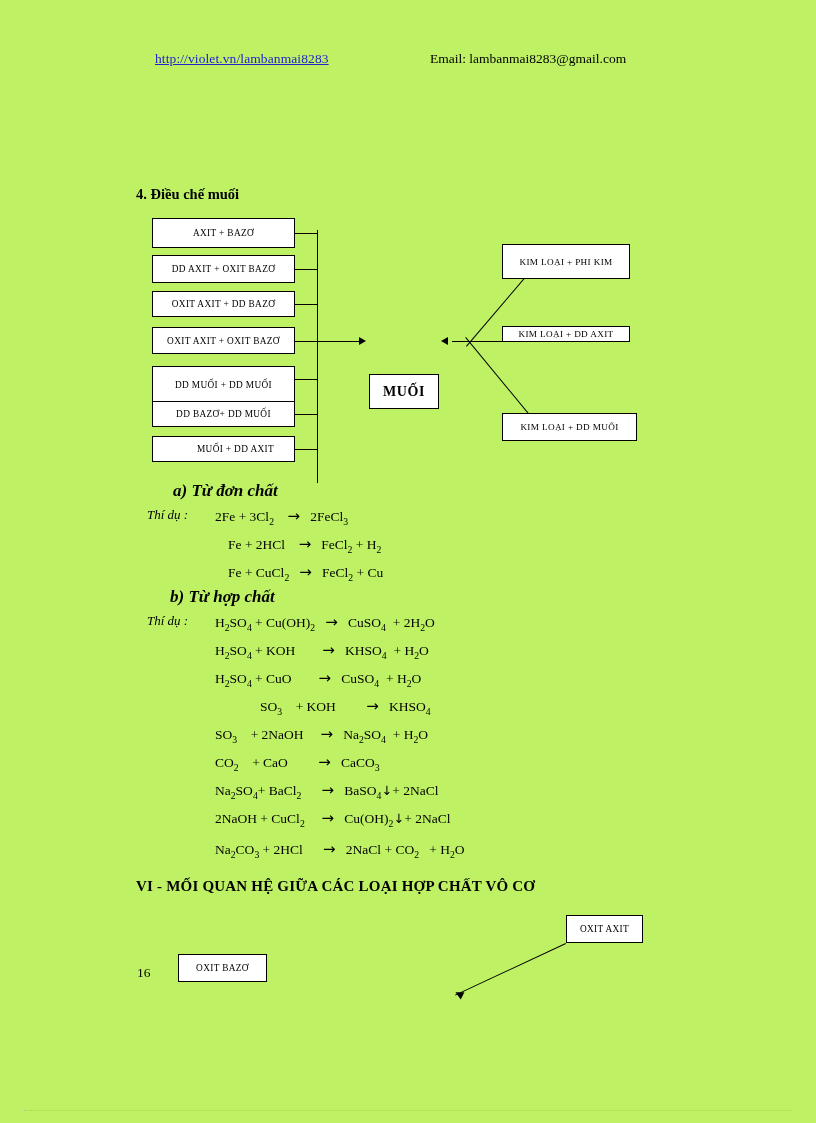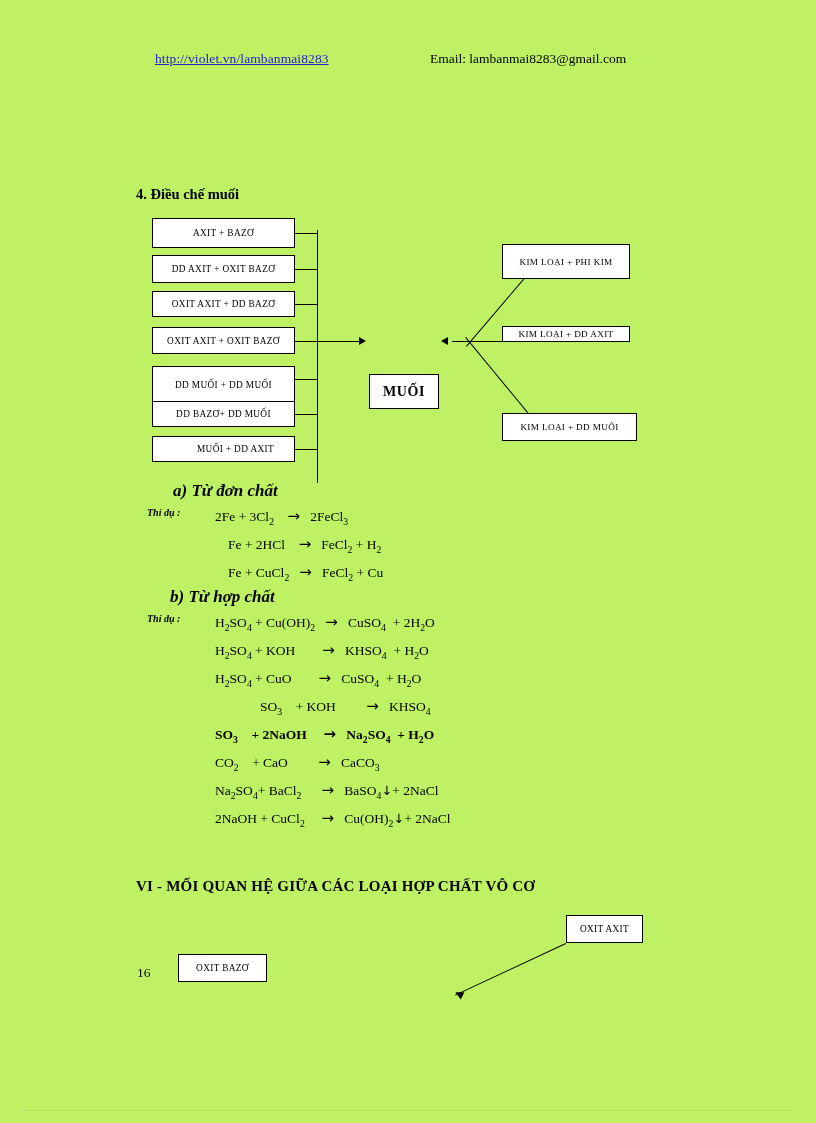--- a/index.html
+++ b/index.html
@@ -117,22 +117,22 @@
   .sub-label {
     position: absolute;
     font-style: italic;
     font-weight: bold;
     font-size: 17px;
     white-space: nowrap;
   }
   .eq-lead {
     position: absolute;
     font-style: italic;
-    font-weight: bold;
-    font-size: 10px;
+    font-weight: normal;
+    font-size: 13px;
     white-space: nowrap;
   }
   .eq {
     position: absolute;
     font-size: 13.5px;
     white-space: nowrap;
   }
   .eq .arw {
     font-size: 15px;
     font-family: "DejaVu Sans", sans-serif;
@@ -236,32 +236,35 @@
   </div>
   <div class="eq" style="left:215px; top:641px;">
     H<sub>2</sub>SO<sub>4</sub> + KOH&nbsp;&nbsp;&nbsp;&nbsp;&nbsp;&nbsp;&nbsp;&nbsp;<span class="arw">→</span>&nbsp;&nbsp;&nbsp;KHSO<sub>4</sub>&nbsp;&nbsp;+ H<sub>2</sub>O
   </div>
   <div class="eq" style="left:215px; top:669px;">
     H<sub>2</sub>SO<sub>4</sub> + CuO&nbsp;&nbsp;&nbsp;&nbsp;&nbsp;&nbsp;&nbsp;&nbsp;<span class="arw">→</span>&nbsp;&nbsp;&nbsp;CuSO<sub>4</sub>&nbsp;&nbsp;+ H<sub>2</sub>O
   </div>
   <div class="eq" style="left:215px; top:697px;margin-left:45px;">
     SO<sub>3</sub>&nbsp;&nbsp;&nbsp;&nbsp;+ KOH&nbsp;&nbsp;&nbsp;&nbsp;&nbsp;&nbsp;&nbsp;&nbsp;&nbsp;<span class="arw">→</span>&nbsp;&nbsp;&nbsp;KHSO<sub>4</sub>
   </div>
-  <div class="eq" style="left:215px; top:725px;font-weight:bold;">
+  <div class="eq" style="left:215px; top:725px;">
     SO<sub>3</sub>&nbsp;&nbsp;&nbsp;&nbsp;+ 2NaOH&nbsp;&nbsp;&nbsp;&nbsp;&nbsp;<span class="arw">→</span>&nbsp;&nbsp;&nbsp;Na<sub>2</sub>SO<sub>4</sub>&nbsp;&nbsp;+ H<sub>2</sub>O
   </div>
   <div class="eq" style="left:215px; top:753px;">
     CO<sub>2</sub>&nbsp;&nbsp;&nbsp;&nbsp;+ CaO&nbsp;&nbsp;&nbsp;&nbsp;&nbsp;&nbsp;&nbsp;&nbsp;&nbsp;<span class="arw">→</span>&nbsp;&nbsp;&nbsp;CaCO<sub>3</sub>
   </div>
   <div class="eq" style="left:215px; top:781px;">
     Na<sub>2</sub>SO<sub>4</sub>+ BaCl<sub>2</sub>&nbsp;&nbsp;&nbsp;&nbsp;&nbsp;&nbsp;<span class="arw">→</span>&nbsp;&nbsp;&nbsp;BaSO<sub>4</sub><span class="dn">↓</span>+ 2NaCl
   </div>
   <div class="eq" style="left:215px; top:809px;">
     2NaOH + CuCl<sub>2</sub>&nbsp;&nbsp;&nbsp;&nbsp;&nbsp;<span class="arw">→</span>&nbsp;&nbsp;&nbsp;Cu(OH)<sub>2</sub><span class="dn">↓</span>+ 2NaCl
   </div>
+  <div class="eq" style="left:215px; top:840px;">
+    Na<sub>2</sub>CO<sub>3</sub> + 2HCl&nbsp;&nbsp;&nbsp;&nbsp;&nbsp;&nbsp;<span class="arw">→</span>&nbsp;&nbsp;&nbsp;2NaCl + CO<sub>2</sub>&nbsp;&nbsp;&nbsp;+ H<sub>2</sub>O
+  </div>
 
   <div class="roman-head">VI - MỐI QUAN HỆ GIỮA CÁC LOẠI HỢP CHẤT VÔ CƠ</div>
 
   <div class="fbox" style="left:178px; top:912px; width:89px; height:28px; font-size:9.3px;margin-top:42px;">OXIT BAZƠ</div>
   <div class="fbox" style="left:566px; top:915px; width:77px; height:28px; font-size:9.3px;">OXIT AXIT</div>
 
   <div class="ln-diag" style="left:566px; top:944px; width:122px; transform:rotate(155deg);"></div>
   <div class="arrow-sw" style="left:455px; top:990px; transform:rotate(27deg);"></div>
 
   <div class="pgnum">16</div>

